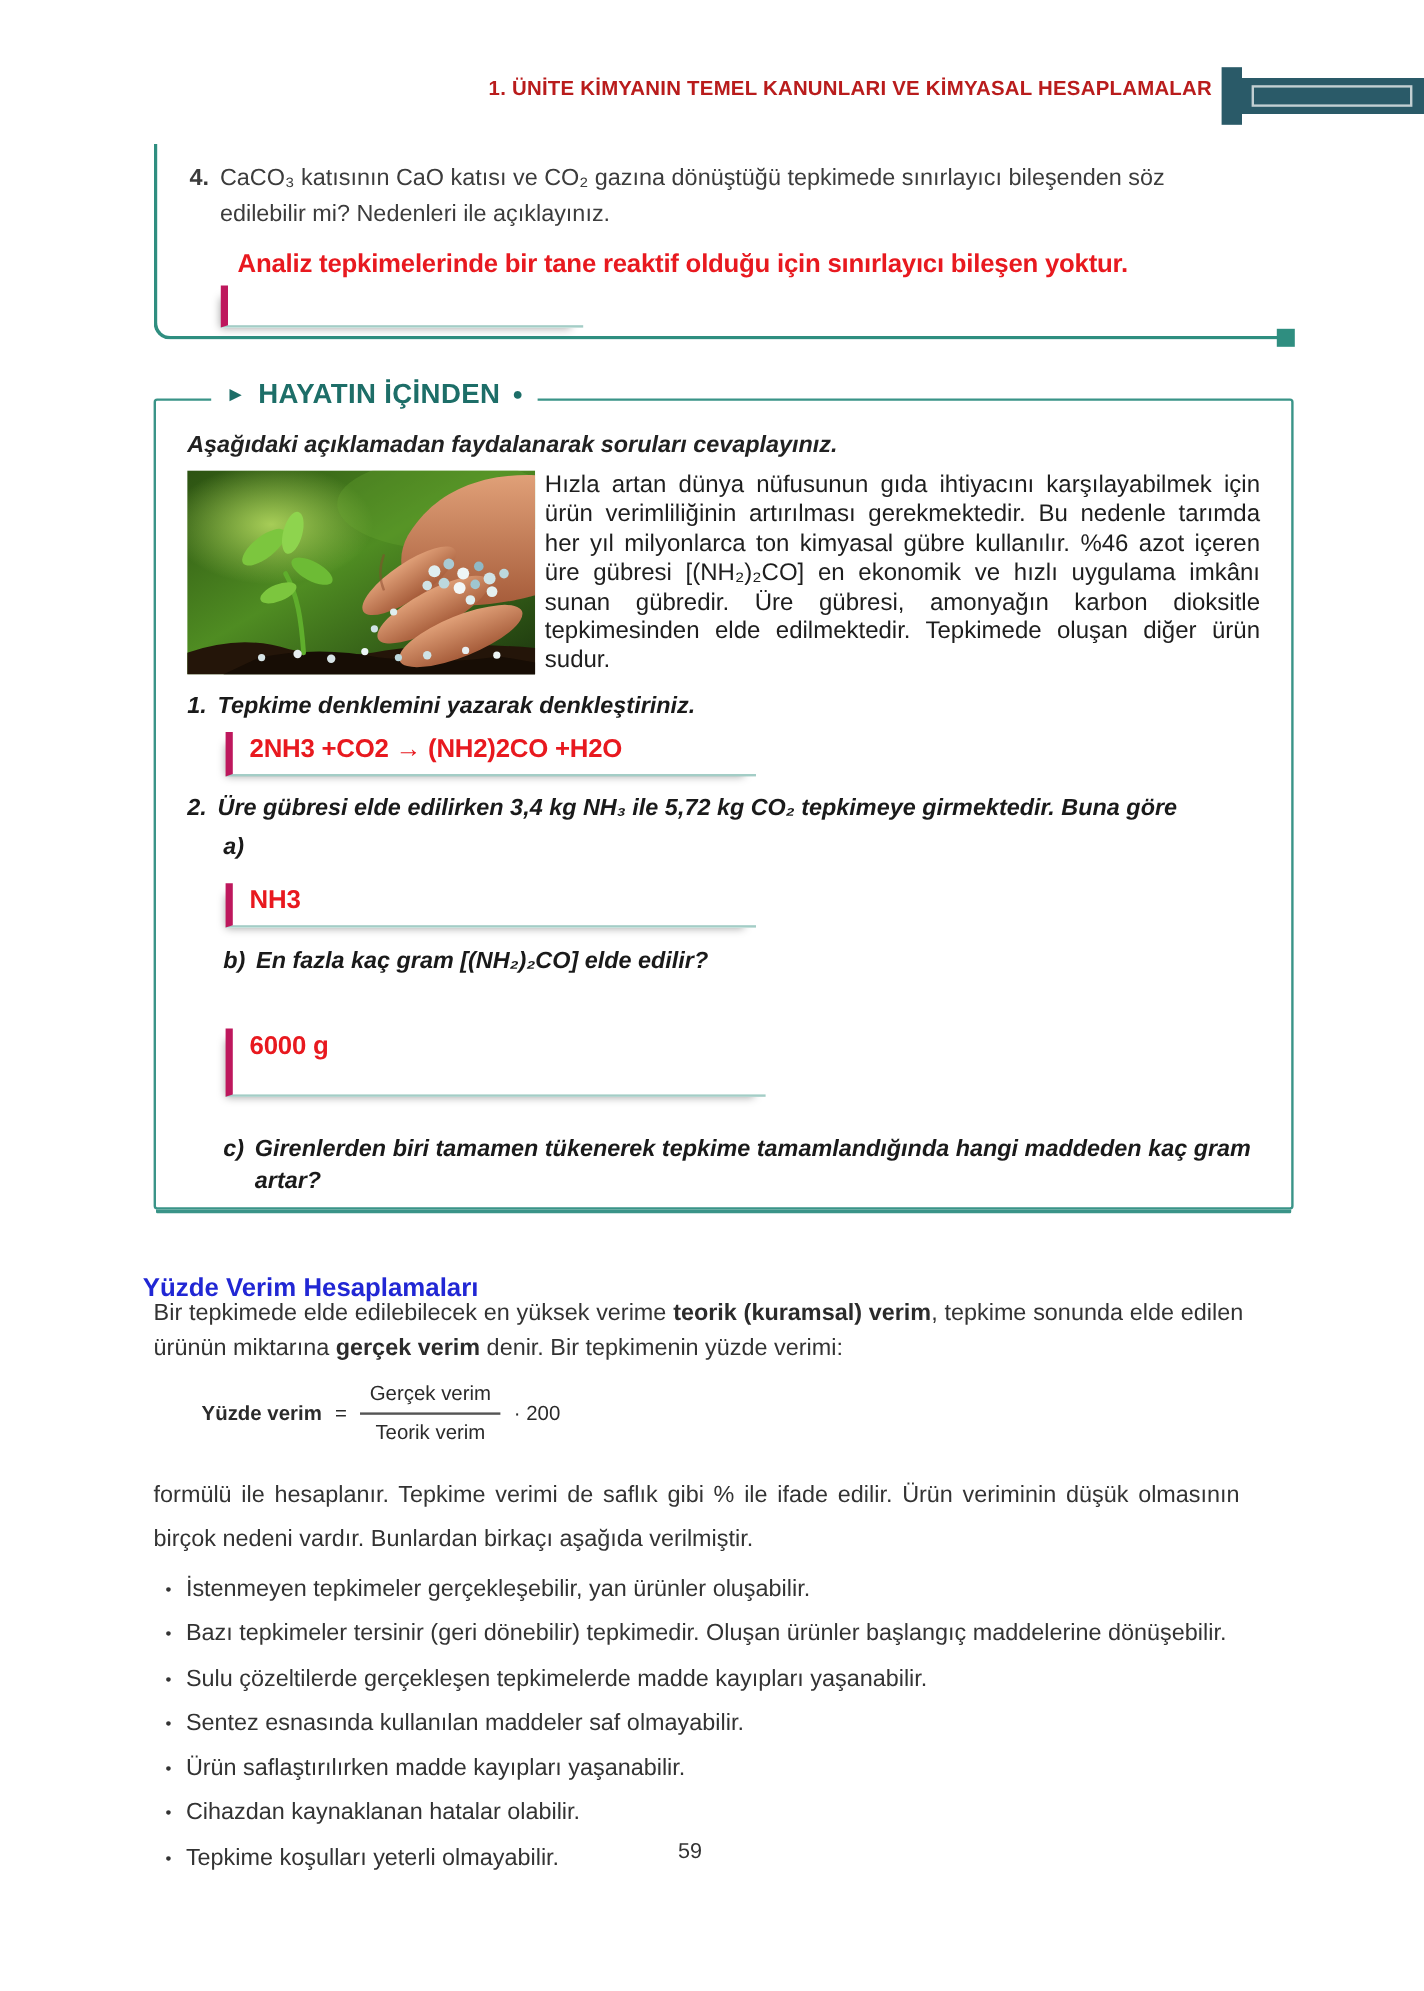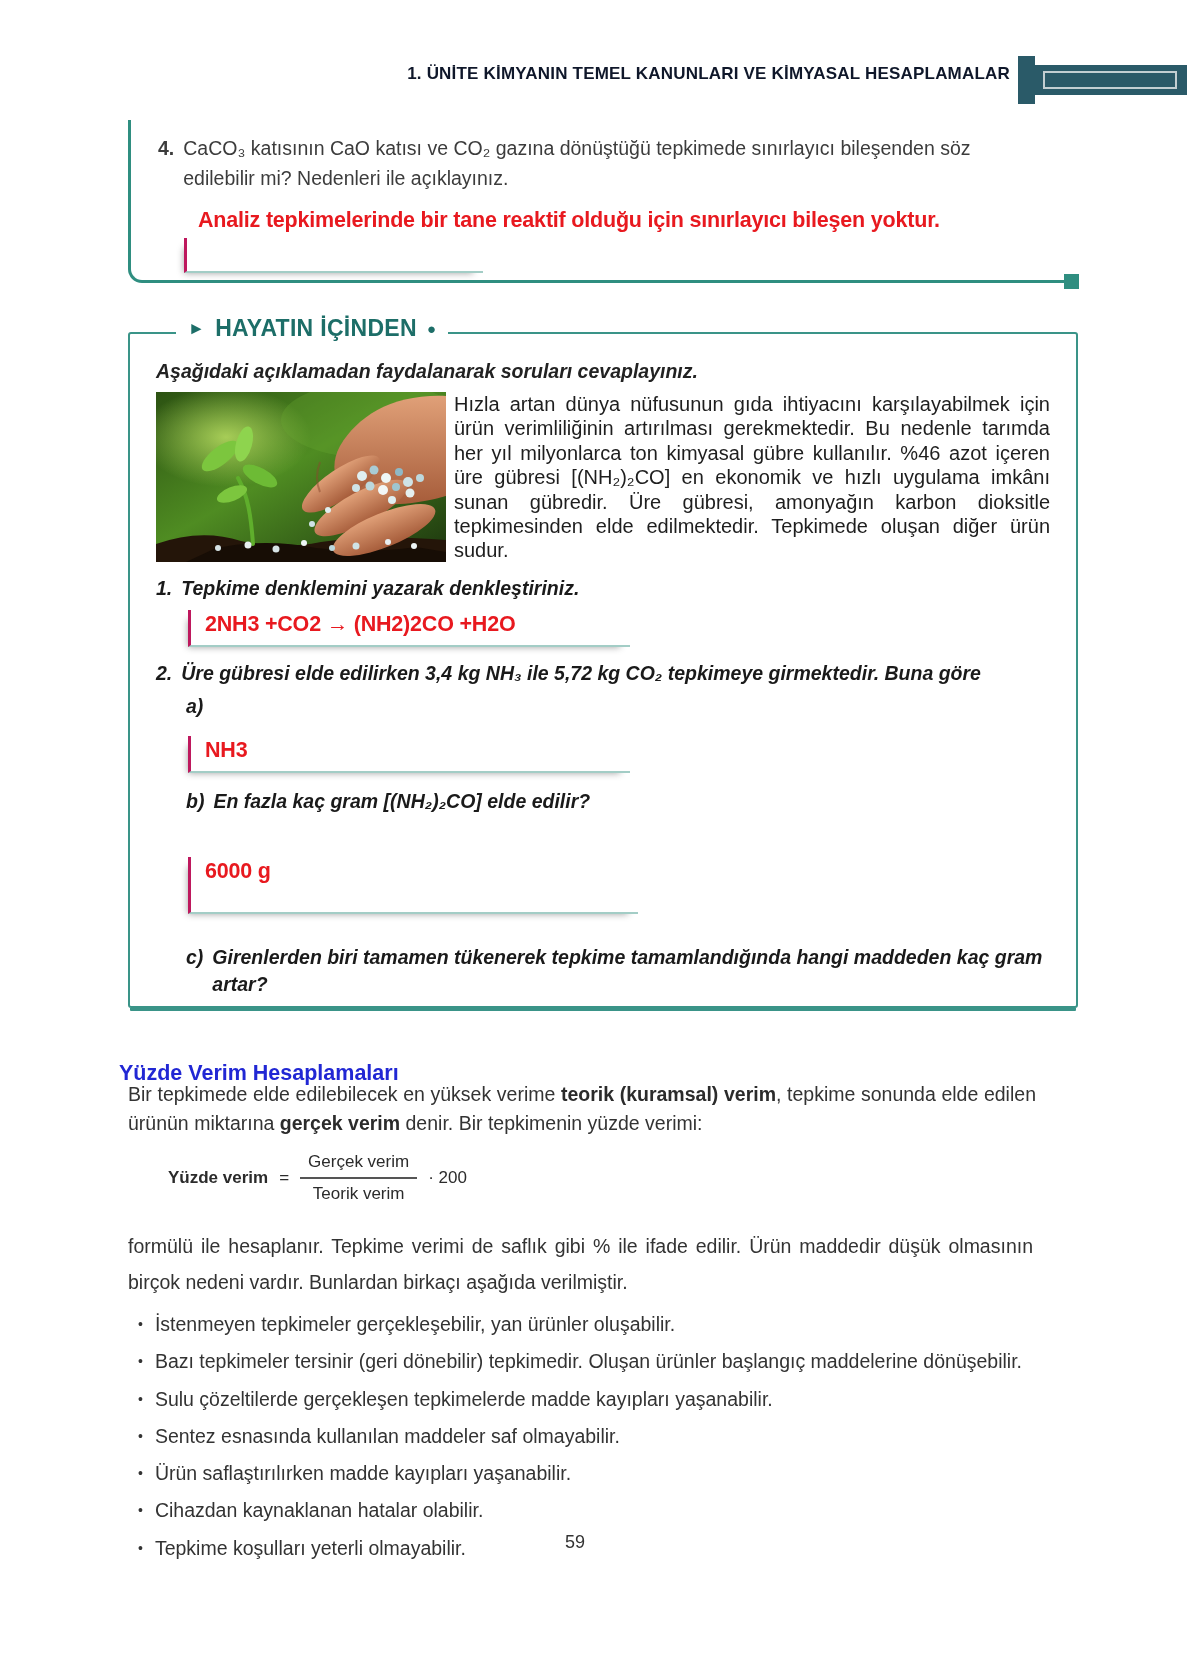--- a/index.html
+++ b/index.html
@@ -4,40 +4,40 @@
 <style>
   html,body{margin:0;padding:0;}
   body{
     width:1187px;height:1659px;position:relative;background:#ffffff;
     font-family:"Liberation Sans","DejaVu Sans",sans-serif;color:#3a3a3a;
     overflow:hidden;
   }
   
   .hdr-title{
     position:absolute;top:64px;right:177px;
-    font-size:17px;font-weight:700;color:#0f172a;letter-spacing:.2px;
+    font-size:17px;font-weight:700;color:#b91c1c;letter-spacing:.2px;
     white-space:nowrap;
   }
   .hdr-icon-vbar{position:absolute;left:1018px;top:56px;width:17px;height:48px;background:#2a5a68;}
   .hdr-icon-hbar{position:absolute;left:1035px;top:65px;width:152px;height:30px;background:#2a5a68;}
   .hdr-icon-hbar::after{content:"";position:absolute;left:8px;right:10px;top:6px;bottom:6px;border:2px solid #c2cfd2;}
   
   .q4-box{
     position:absolute;left:128px;top:120px;width:942px;height:163px;
     border-left:3px solid #2f8e80;border-bottom:3px solid #2f8e80;
     border-bottom-left-radius:14px;padding:14px 20px 0 27px;box-sizing:border-box;
   }
   .q4-square{position:absolute;right:-9px;bottom:-9px;width:15px;height:15px;background:#2f8e80;}
   .q-row{display:flex;gap:9px;font-size:19.5px;line-height:1.52;color:#3c3c3c;}
   .q-num{font-weight:700;flex:none;}
   .q4-text{width:800px;}
   .red-ans{color:#e8191f;font-weight:700;font-size:21.5px;letter-spacing:-.2px;white-space:nowrap;}
   .q4-red{margin:15px 0 0 40px;}
   .ans-corner{
-    border-left:3px solid #be185d;border-bottom:2px solid #a3cdc6;
+    border-left:6px solid #be185d;border-bottom:2px solid #a3cdc6;
     box-shadow:-5px 5px 7px -5px rgba(0,0,0,.38);
   }
   .q4-corner{margin:5px 0 0 26px;width:296px;height:33px;}
   
   .hy-box{
     position:absolute;left:128px;top:332px;width:950px;height:676px;
     border:2px solid #3a9488;border-radius:3px;box-sizing:border-box;
     box-shadow:0 5px 0 -2px #3a9488;padding:0 26px;
   }
   .hy-title{
@@ -214,21 +214,21 @@
 <div class="formula">
   <span class="f-lhs">Yüzde verim</span>
   <span>=</span>
   <span class="frac">
     <span class="f-num">Gerçek verim</span>
     <span class="f-den">Teorik verim</span>
   </span>
   <span>· 200</span>
 </div>
 
-<p class="yv-after">formülü ile hesaplanır. Tepkime verimi de saflık gibi % ile ifade edilir. Ürün maddedir düşük olmasının birçok nedeni vardır. Bunlardan birkaçı aşağıda verilmiştir.</p>
+<p class="yv-after">formülü ile hesaplanır. Tepkime verimi de saflık gibi % ile ifade edilir. Ürün veriminin düşük olmasının birçok nedeni vardır. Bunlardan birkaçı aşağıda verilmiştir.</p>
 
 <ul class="reasons">
   <li>
       <span class="blt">•</span>
       <span>İstenmeyen tepkimeler gerçekleşebilir, yan ürünler oluşabilir.</span>
     </li>
   <li>
       <span class="blt">•</span>
       <span>Bazı tepkimeler tersinir (geri dönebilir) tepkimedir. Oluşan ürünler başlangıç maddelerine dönüşebilir.</span>
     </li>

